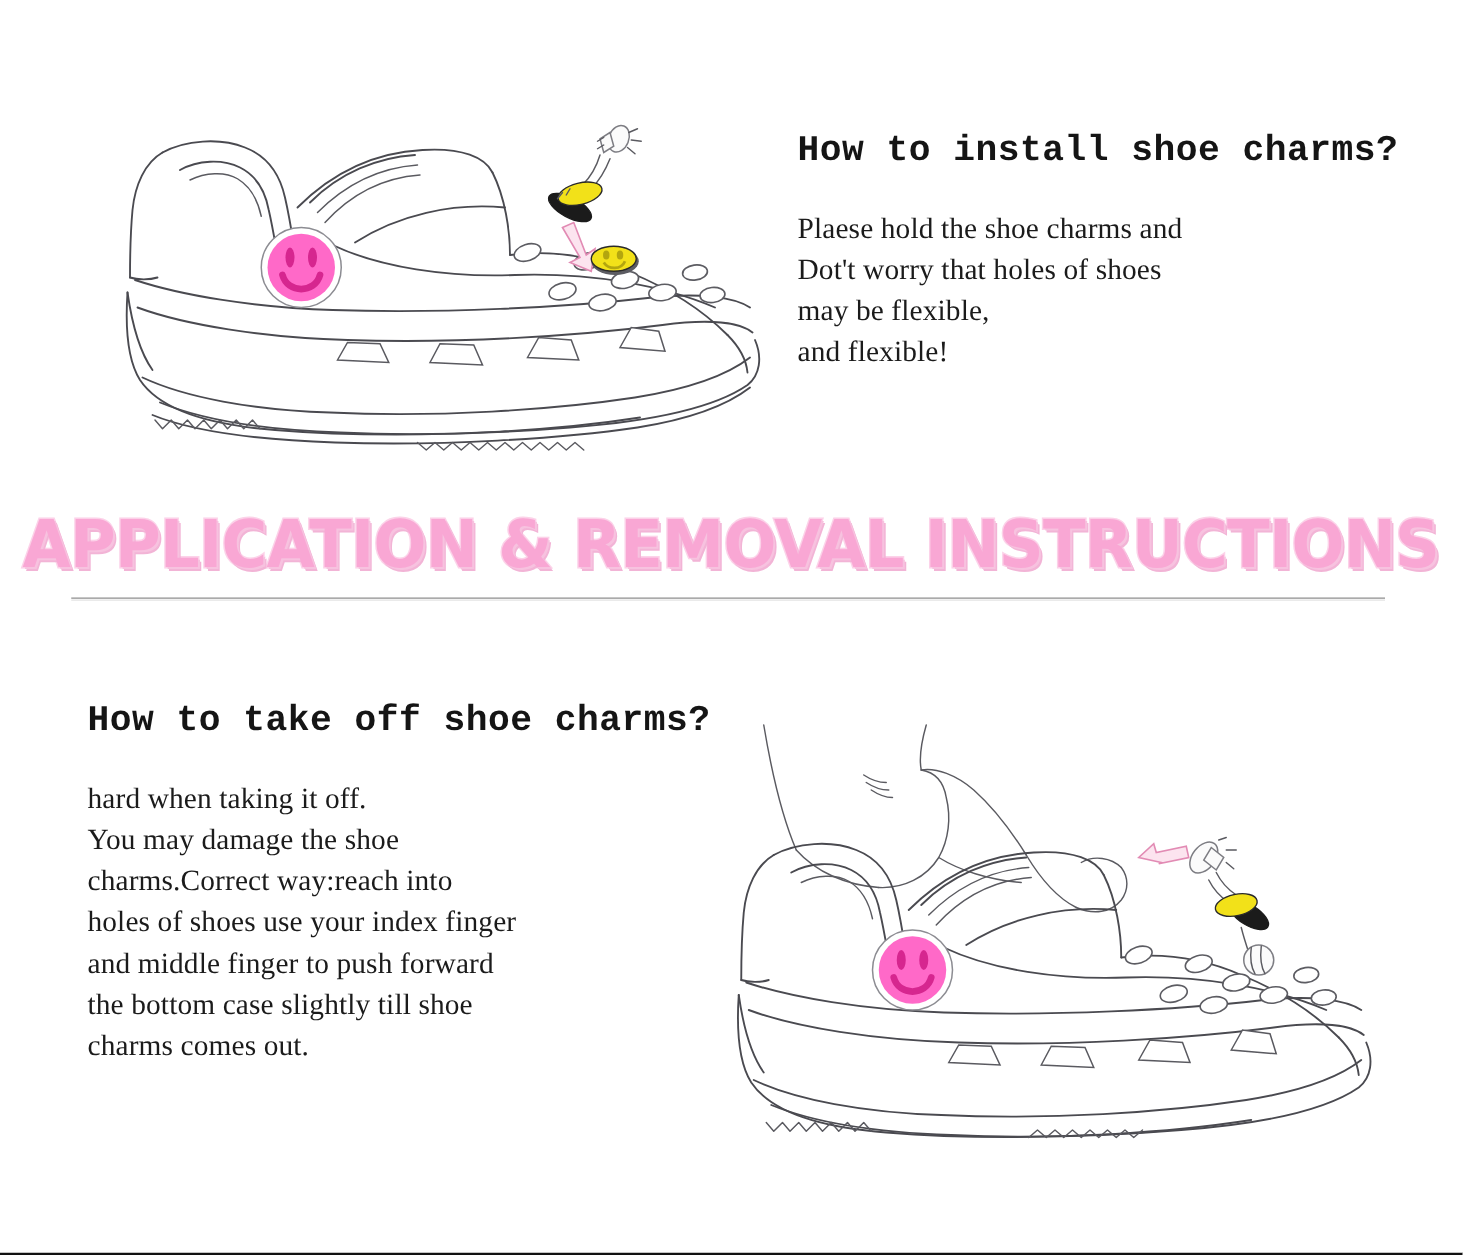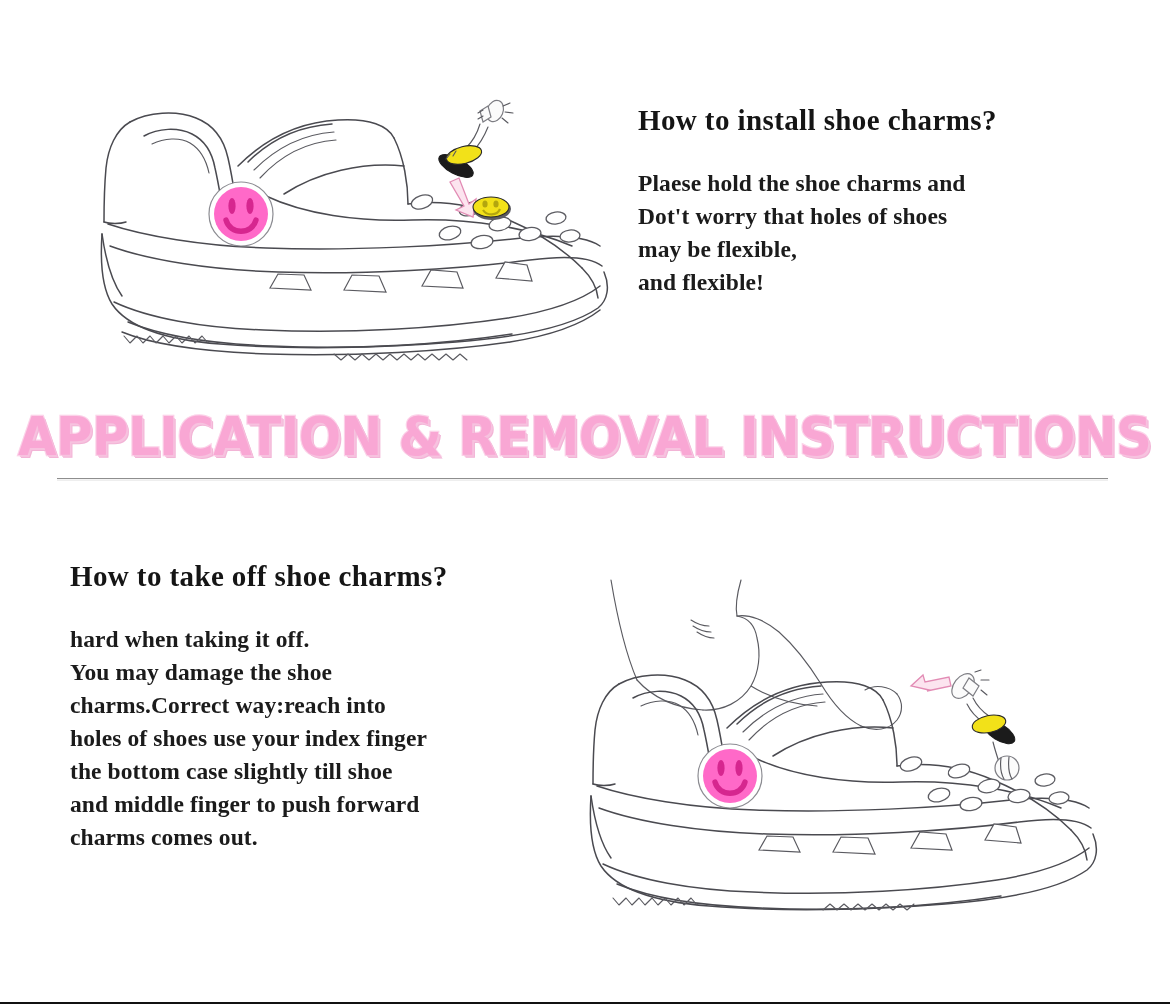--- a/index.html
+++ b/index.html
@@ -21,30 +21,30 @@
     left: 52px; top: 96px;
     width: 570px; height: 260px;
   }
   .panel-top-text {
     position: absolute;
     left: 638px; top: 104px;
     width: 480px;
   }
 
   .head {
-    font-family: Liberation Serif, serif;
+    font-family: Liberation Mono, monospace;
     font-weight: bold;
     font-size: 29px;
     color: #151515;
     letter-spacing: 0.4px;
     white-space: nowrap;
   }
   .body-copy {
     font-family: "Liberation Serif", serif;
-    font-weight: bold;
+    font-weight: normal;
     font-size: 23.5px;
     line-height: 33px;
     color: #1b1b1b;
     letter-spacing: 0.1px;
   }
   .body-copy .ln { display: block; white-space: nowrap; }
   .gap-after-head { margin-top: 30px; }
 
   
   .banner-wrap {
@@ -221,22 +221,22 @@
   </div>
   <div class="divider"></div>
 
   <div class="panel-bot-text">
     <div class="head">How to take off shoe charms?</div>
     <div class="body-copy gap-after-head">
       <span class="ln">hard when taking it off.</span>
       <span class="ln">You may damage the shoe</span>
       <span class="ln">charms.Correct way:reach into</span>
       <span class="ln">holes of shoes use your index finger</span>
+      <span class="ln">and middle finger to push forward</span>
       <span class="ln">the bottom case slightly till shoe</span>
-      <span class="ln">and middle finger to push forward</span>
       <span class="ln">charms comes out.</span>
     </div>
   </div>
 
   <div class="panel-bot-illo">
     <svg width="580" height="330" viewBox="0 0 580 330" aria-hidden="true">
 
       <g>
         <path class="ln-art-thin" d="M66 0 C72 36 80 72 92 100"></path>
         <path class="ln-art-thin" d="M196 0 C192 14 190 26 192 36"></path>

